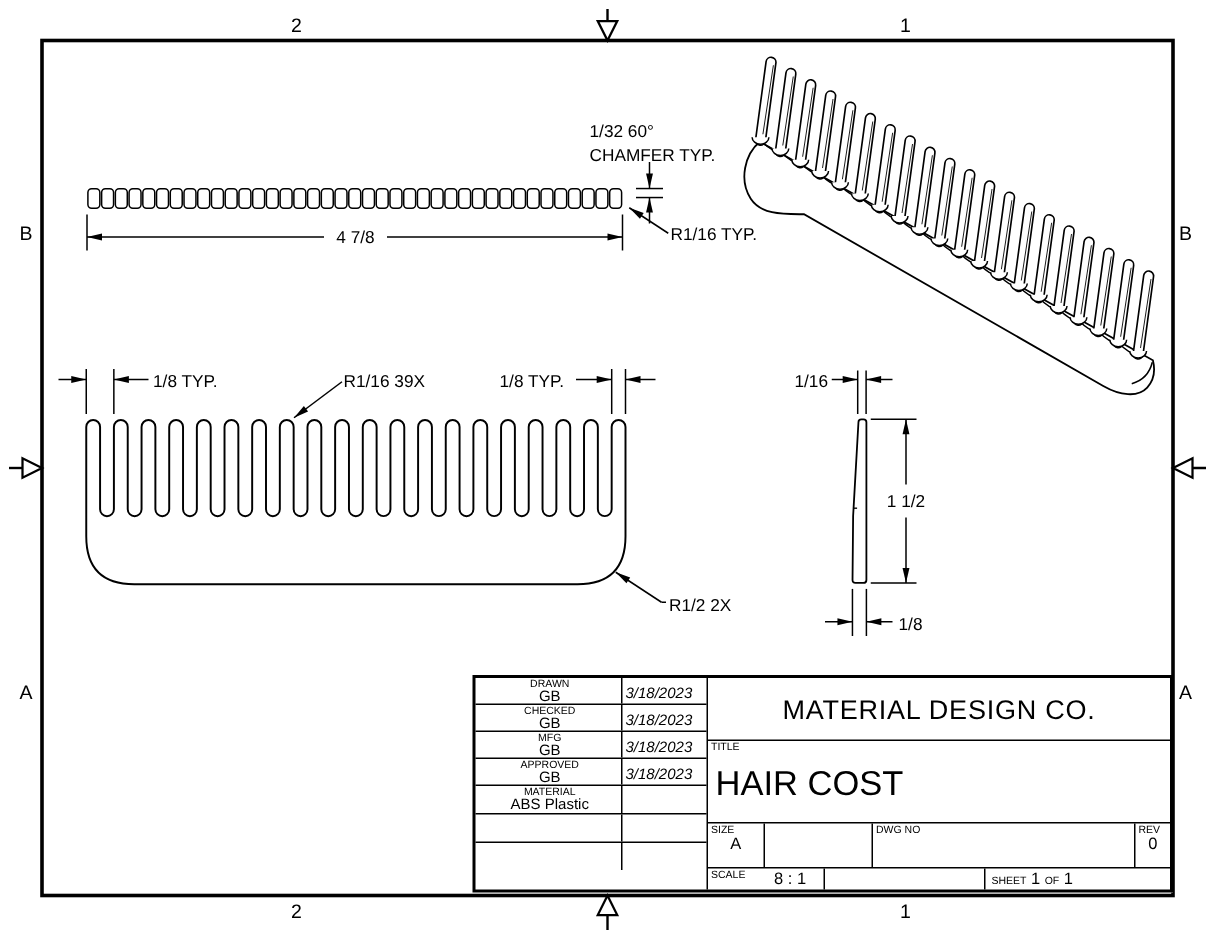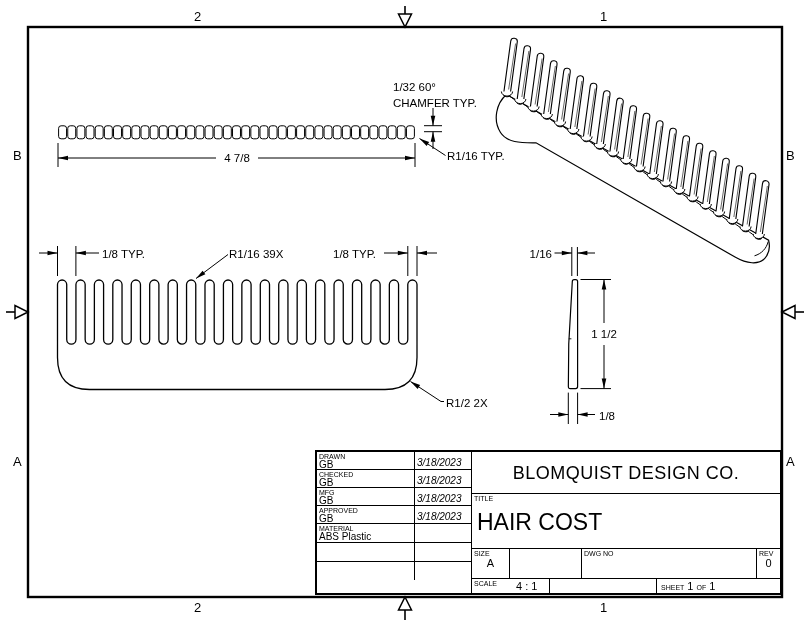--- a/index.html
+++ b/index.html
@@ -12,21 +12,21 @@
   
   .tblock { position:absolute; left:315px; top:450px; width:467px; height:145px;
             border:2px solid #000; display:flex; background:#fff; }
   .tb-left { width:155px; height:100%; border-right:1.5px solid #000; display:flex; flex-direction:column; }
   .tb-row { display:flex; border-bottom:1px solid #000; }
   .tb-row:last-child { border-bottom:none; }
   .tb-row:nth-child(1),.tb-row:nth-child(2),.tb-row:nth-child(3),.tb-row:nth-child(4){ height:18px; }
   .tb-row:nth-child(5),.tb-row:nth-child(6){ height:19px;gap:28px; }
   .tb-row:nth-child(7){ height:18px; }
   .tb-row:nth-child(8){ height:15px; flex:1; }
-  .tb-cell.lab { width:98px; border-right:1px solid #000; overflow:hidden; }
+  .tb-cell.lab { width:98px; border-right:1px solid #000; overflow:hidden;text-align:center; }
   .tb-cell.date { flex:1; overflow:hidden;font-style:italic; }
   .lbl { display:block; font-size:7px; line-height:7px; padding:1px 0 0 2px; white-space:nowrap; }
   .val { display:block; font-size:10px; line-height:10px; padding:0 0 0 2px; white-space:nowrap; }
   .tb-cell.date .val { padding-top:6px; }
   .tb-right { flex:1; display:flex; flex-direction:column; }
   .tb-company { height:42px; border-bottom:1px solid #000; font-size:18px; line-height:42px;
                 text-align:center; letter-spacing:.5px; white-space:nowrap; }
   .tb-title { height:55px; border-bottom:1px solid #000; }
   .tb-title .big { font-size:23px; padding:7px 0 0 5px; white-space:nowrap; }
   .tb-sizerow { height:30px; border-bottom:1px solid #000; display:flex; }
@@ -333,21 +333,21 @@
         <div class="tb-cell lab">
             <span class="lbl"></span>
             <span class="val"></span>
           </div>
         <div class="tb-cell date">
             <span class="val"></span>
           </div>
       </div>
     </div>
     <div class="tb-right">
-      <div class="tb-company">BLOMQUIST DESIGN CO.</div>
+      <div class="tb-company">MATERIAL DESIGN CO.</div>
       <div class="tb-title">
         <span class="lbl">TITLE</span>
         <div class="big">HAIR COST</div>
       </div>
       <div class="tb-sizerow">
         <div class="cell c-size">
           <span class="lbl">SIZE</span>
           <div class="bigv">A</div>
         </div>
         <div class="cell c-gap1"></div>
@@ -355,21 +355,21 @@
           <span class="lbl">DWG NO</span>
         </div>
         <div class="cell c-rev">
           <span class="lbl">REV</span>
           <div class="bigv">0</div>
         </div>
       </div>
       <div class="tb-scalerow">
         <div class="cell c-scale">
           <span class="lbl">SCALE</span>
-          <span class="sv">4 : 1</span>
+          <span class="sv">8 : 1</span>
         </div>
         <div class="cell c-gap2"></div>
         <div class="cell c-sheet">
           <span class="sl">SHEET</span>
           <span class="sn">1</span>
           <span class="sl">OF</span>
           <span class="sn">1</span>
         </div>
       </div>
     </div>

